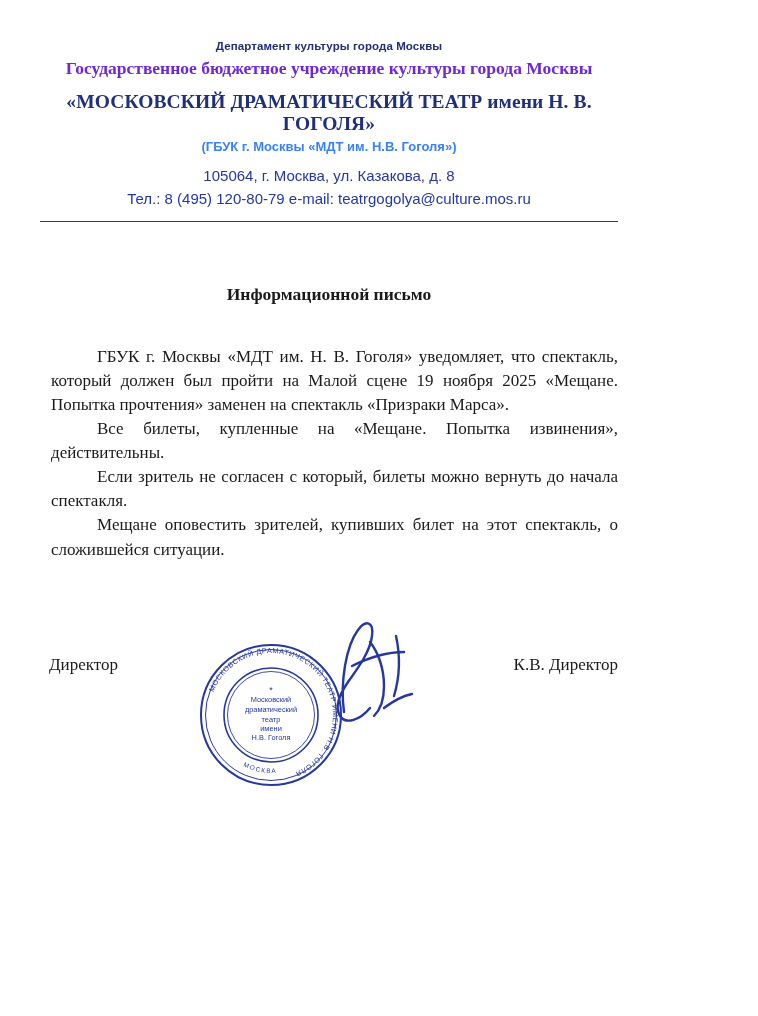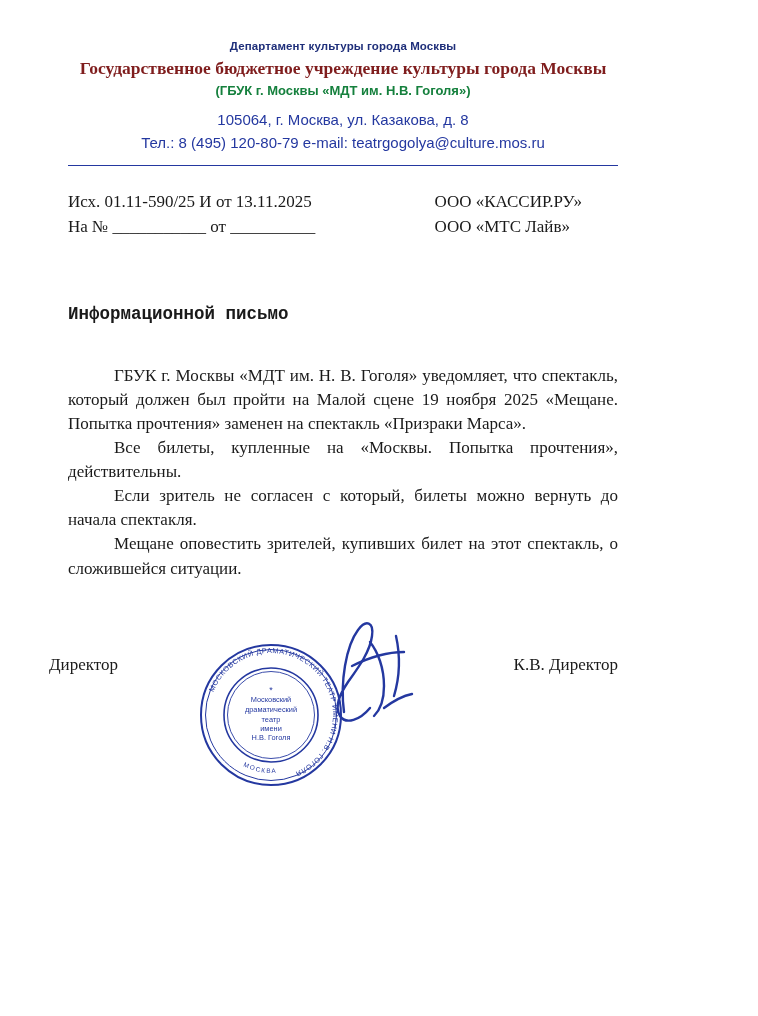--- a/index.html
+++ b/index.html
@@ -13,56 +13,56 @@
     font-family: "Liberation Serif", serif;
     color: #1a1a1a;
     position: relative;
     overflow: hidden;
   }
   .page {
     position: relative;
     width: 676px;
     height: 1016px;
     box-sizing: border-box;
-    padding: 40px 58px 0 68px;
+    padding: 40px 58px 0 40px;
   }
 
   
   .letterhead {
     text-align: center;
     color: #1f2f7a;
   }
   .lh-dept {
     font-family: "Liberation Sans", sans-serif;
     font-weight: bold;
     font-size: 11.5px;
     letter-spacing: .1px;
     color: #1f2f7a;
     margin-bottom: 6px;
   }
   .lh-org {
     font-family: "Liberation Serif", serif;
     font-weight: bold;
     font-size: 17.5px;
-    color: #7f1d1d;
-    margin-bottom: 4px;
+    color: #6d28d9;
+    margin-bottom: 12px;
   }
   .lh-name {
     font-family: "Liberation Serif", serif;
     font-weight: bold;
     font-size: 19.5px;
     color: #1f2f7a;
     letter-spacing: .1px;
     margin-bottom: 4px;
   }
   .lh-short {
     font-family: "Liberation Sans", sans-serif;
     font-weight: bold;
     font-size: 13px;
-    color: #15803d;
+    color: #3b82f6;
     margin-bottom: 10px;
   }
   .lh-contact {
     font-family: "Liberation Sans", sans-serif;
     font-size: 15px;
     color: #2438a0;
     line-height: 1.55;
   }
   .lh-rule {
     border: none;
@@ -86,36 +86,35 @@
   .ref-right {
     text-align: left;
     padding-right: 36px;
   }
   .ref-right div {
     margin-bottom: 5px;
   }
 
   
   .doc-title {
-    text-align: left;
+    text-align: center;
     font-weight: bold;
     font-size: 17.5px;
     margin-top: 62px;
-    font-family: Liberation Mono, monospace;
   }
 
   
   .body-text {
     margin-top: 40px;
     font-size: 17px;
     line-height: 1.42;
     text-align: justify;
   }
   .body-text p {
-    margin: 0 0 0 0;
+    margin: 0 0 0 11px;
     text-indent: 46px;
     text-align: justify;
     text-justify: inter-word;
   }
 
   
   .signature {
     position: absolute;
     left: 49px;
     right: 58px;
@@ -144,44 +143,35 @@
   }
 </style>
 </head>
 <body>
 
 <div class="page">
 
   <div class="letterhead">
     <div class="lh-dept">Департамент культуры города Москвы</div>
     <div class="lh-org">Государственное бюджетное учреждение культуры города Москвы</div>
+    <div class="lh-name">«МОСКОВСКИЙ ДРАМАТИЧЕСКИЙ ТЕАТР имени Н. В. ГОГОЛЯ»</div>
     <div class="lh-short">(ГБУК г. Москвы «МДТ им. Н.В. Гоголя»)</div>
     <div class="lh-contact">
       <div>105064, г. Москва, ул. Казакова, д. 8</div>
       <div>Тел.: 8 (495) 120-80-79  e-mail: teatrgogolya@culture.mos.ru</div>
     </div>
     <hr class="lh-rule">
   </div>
 
-  <div class="refblock">
-    <div class="ref-left">
-      <div>Исх. 01.11-590/25 И от 13.11.2025</div>
-      <div>На № ___________ от __________</div>
-    </div>
-    <div class="ref-right">
-      <div>ООО «КАССИР.РУ»</div>
-      <div>ООО «МТС Лайв»</div>
-    </div>
-  </div>
 
   <div class="doc-title">Информационной письмо</div>
 
   <div class="body-text">
     <p>ГБУК г. Москвы «МДТ им. Н. В. Гоголя» уведомляет, что спектакль, который должен был пройти на Малой сцене 19 ноября 2025 «Мещане. Попытка прочтения» заменен на спектакль «Призраки Марса».</p>
-    <p>Все билеты, купленные на «Москвы. Попытка прочтения», действительны.</p>
+    <p>Все билеты, купленные на «Мещане. Попытка извинения», действительны.</p>
     <p>Если зритель не согласен с который, билеты можно вернуть до начала спектакля.</p>
     <p>Мещане оповестить зрителей, купивших билет на этот спектакль, о сложившейся ситуации.</p>
   </div>
 
   <div class="signature">
     <div>Директор</div>
     <div>К.В. Директор</div>
   </div>
 
   <svg class="sig-scribble" viewBox="0 0 130 120">

